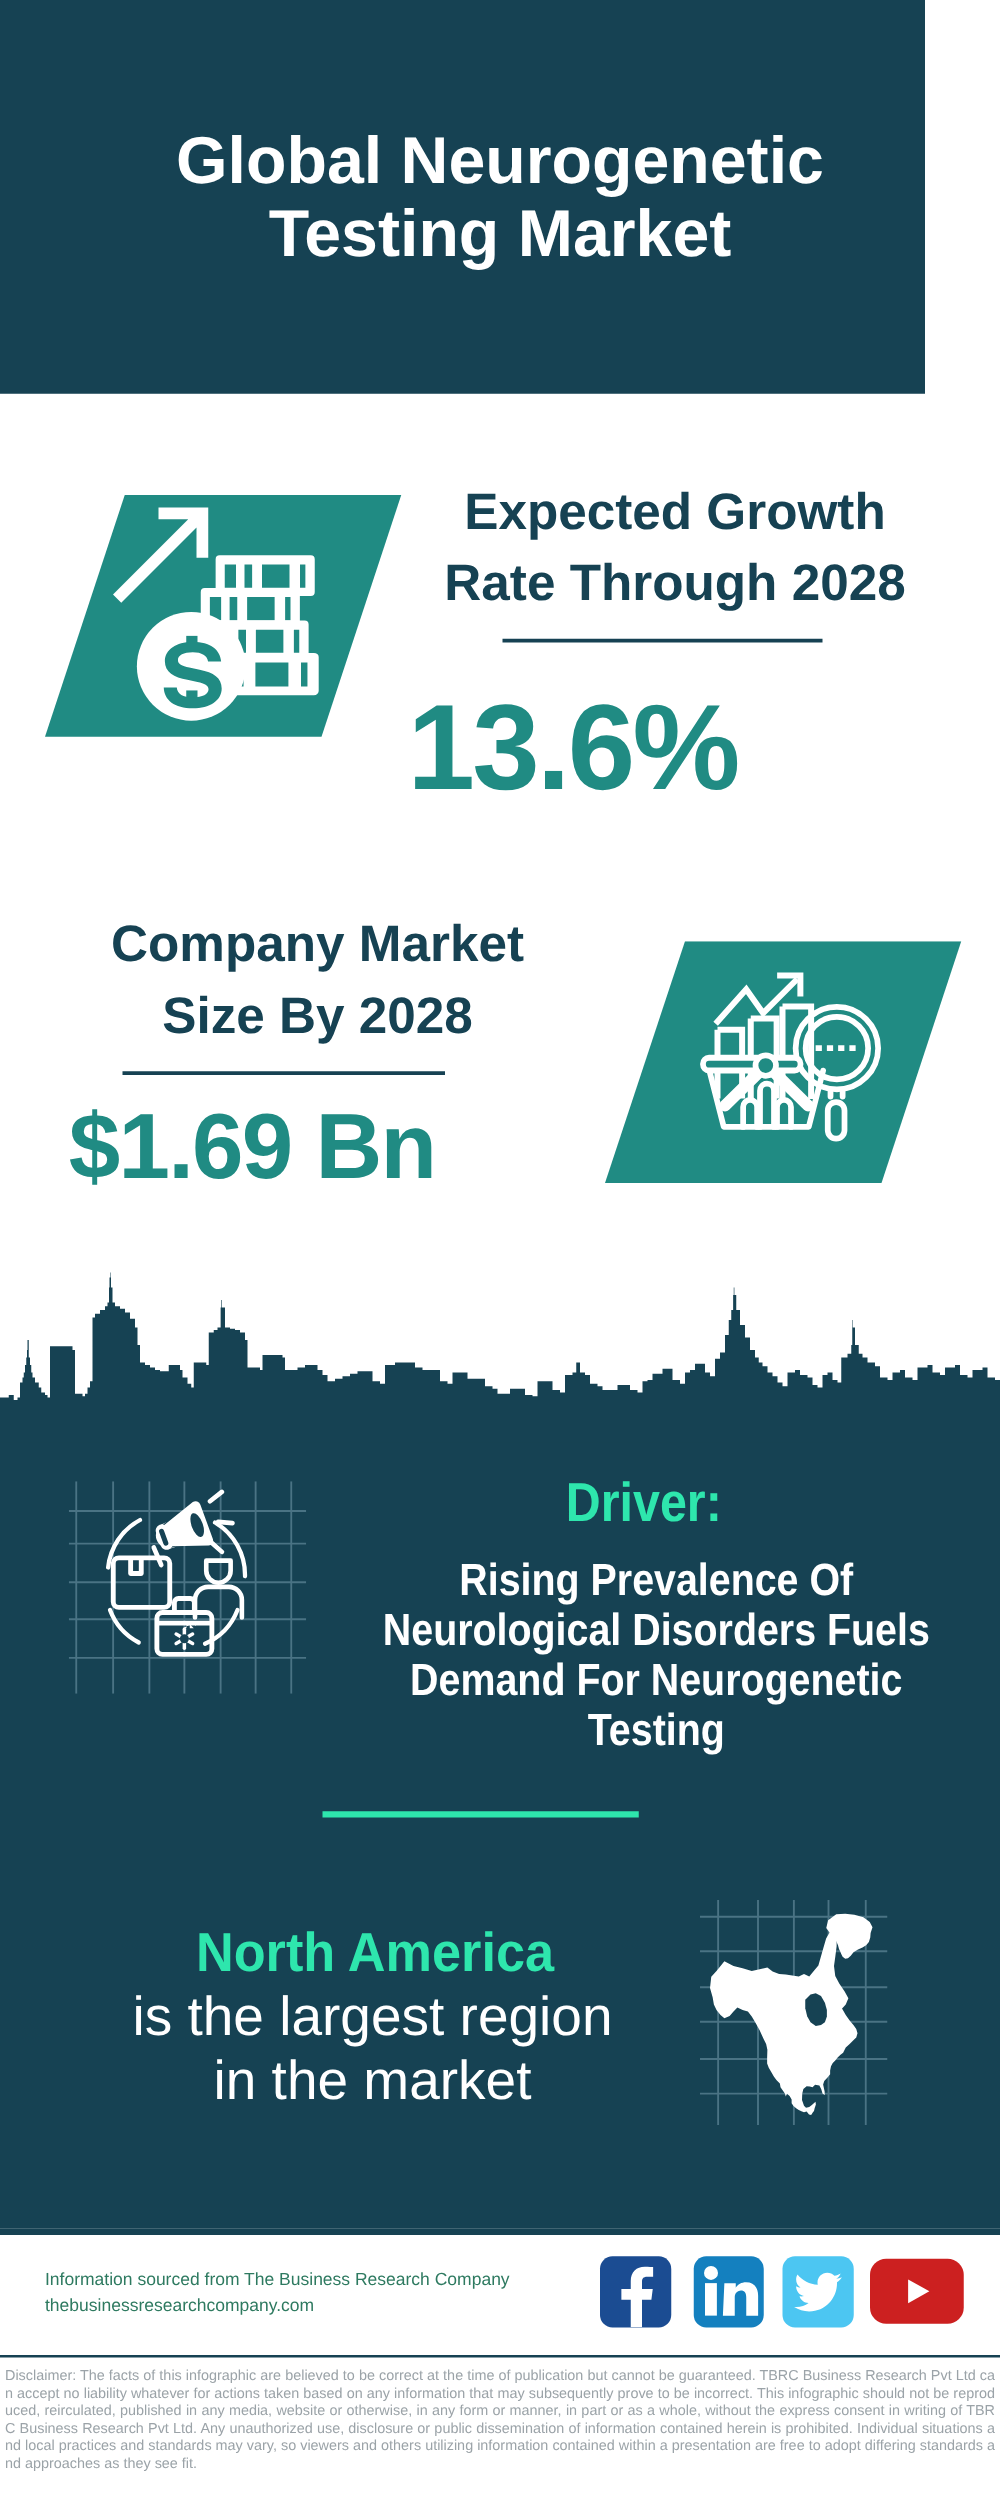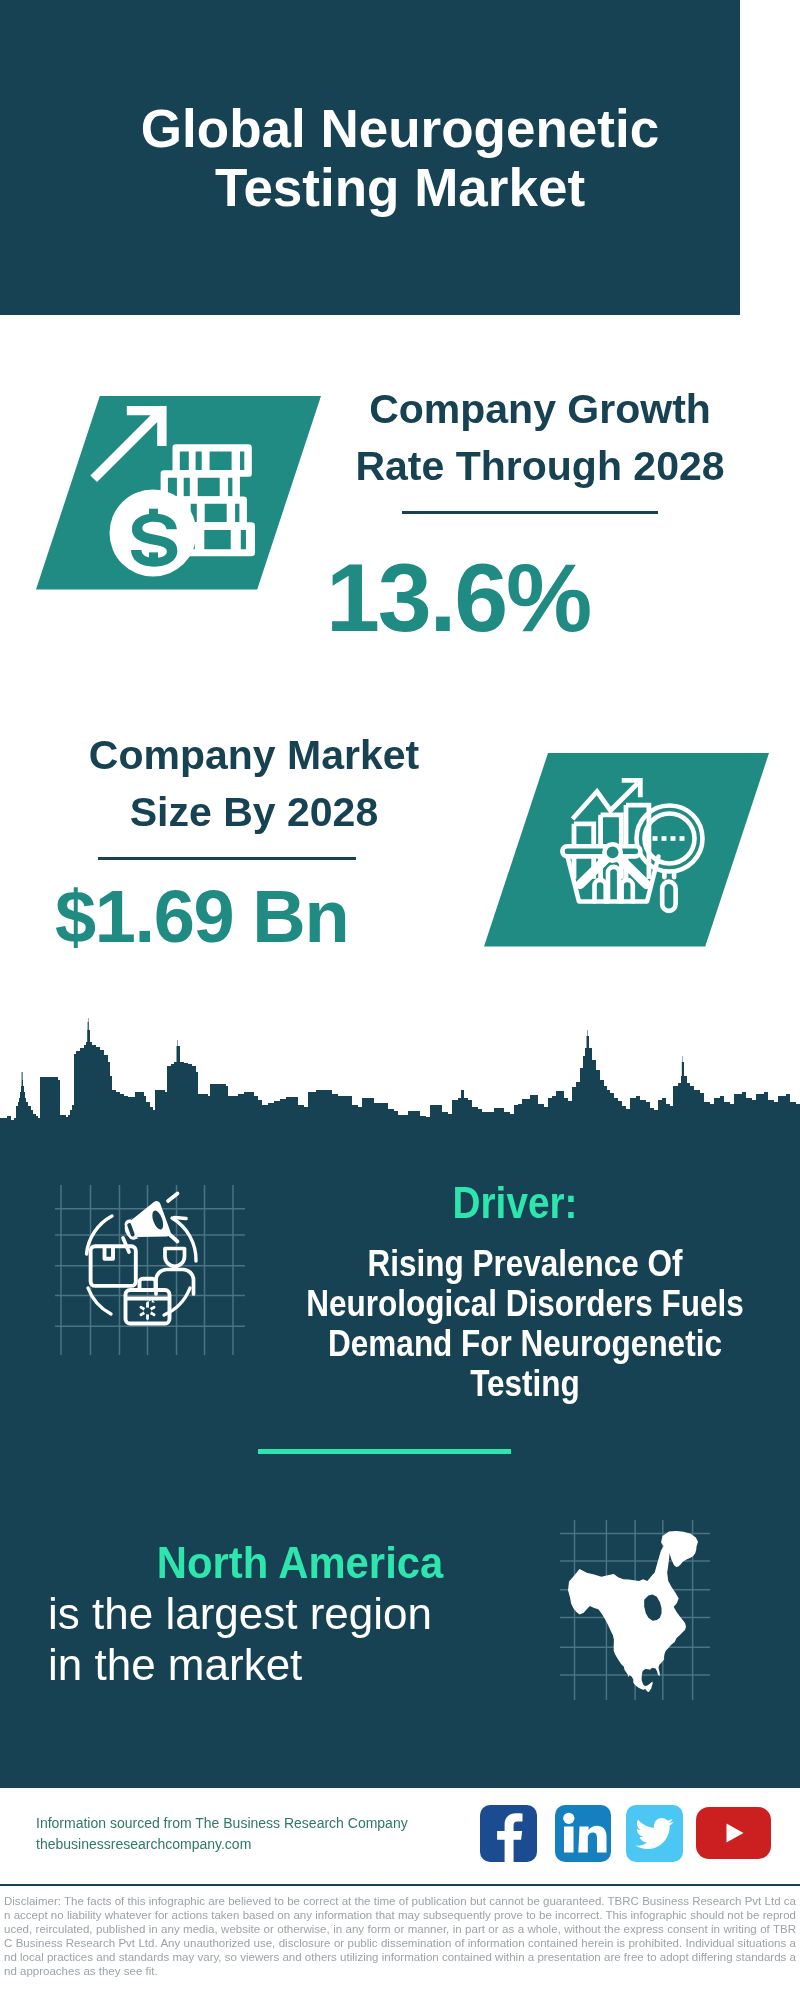--- a/index.html
+++ b/index.html
@@ -19,21 +19,21 @@
   .driver-head{position:absolute;left:280px;top:1181px;width:470px;text-align:center;
     color:#2EE6AD;font-size:44px;font-weight:bold;line-height:44px;
     transform:scaleX(0.88);transform-origin:50% 0}
   .driver-body{position:absolute;left:275px;top:1244px;width:500px;text-align:center;
     color:#ffffff;font-size:36px;font-weight:bold;line-height:40px;white-space:nowrap;
     transform:scaleX(0.875);transform-origin:50% 0}
   .greenline{position:absolute;left:258px;top:1449px;width:253px;height:5px;background:#2EE6AD}
   .region-name{position:absolute;left:58px;top:1541px;width:484px;text-align:center;
     color:#2EE6AD;font-size:44px;font-weight:bold;line-height:44px;
     transform:scaleX(0.95);transform-origin:50% 0}
-  .region-body{position:absolute;left:48px;top:1588px;width:500px;
+  .region-body{position:absolute;left:48px;top:1588px;width:500px;text-align:center;
     color:#ffffff;font-size:44px;font-weight:normal;line-height:51px;white-space:nowrap}
   .footrule{position:absolute;left:0;top:1783px;width:800px;height:5px;background:#164253}
   .source{position:absolute;color:#2E7A60;font-size:14px;line-height:20.5px}
   .social{position:absolute;border-radius:10px;overflow:hidden}
   .social svg{display:block}
   .discl-rule{position:absolute;left:0;top:1884px;width:800px;height:2px;background:#164253}
   .disclaimer{position:absolute;left:4px;top:1894px;width:792px;color:#9BA3A8;
     font-size:11.52px;line-height:14px;text-align:justify;word-break:break-all}
 </style>
 </head>
@@ -90,21 +90,21 @@
       l-9.2,-1.9
       c-6.6,-1.35 -10.1,-3.1 -10.1,-6.7
       c0,-4.2 5.1,-6.9 13.2,-6.9
       c8.0,0 12.9,3.0 13.6,8.2
       l11.6,0
       c-0.8,-10.6 -9.8,-17.3 -24.9,-17.3 z"></path>
   </g>
 </svg>
   </div>
   <div class="statlabel" style="left:340px;top:381px;width:400px">
-    <span>Company Growth</span><br>
+    <span>Expected Growth</span><br>
     <span>Rate Through 2028</span>
   </div>
   <div class="divider" style="left:402px;top:511px;width:256px"></div>
   <div class="statvalue" style="left:326px;top:549px;width:400px;font-size:97px;line-height:97px;letter-spacing:-2.2px">13.6%</div>
 
   <div class="statlabel" style="left:54px;top:727px;width:400px">
     <span>Company Market</span><br>
     <span>Size By 2028</span>
   </div>
   <div class="divider" style="left:98px;top:857px;width:258px"></div>

